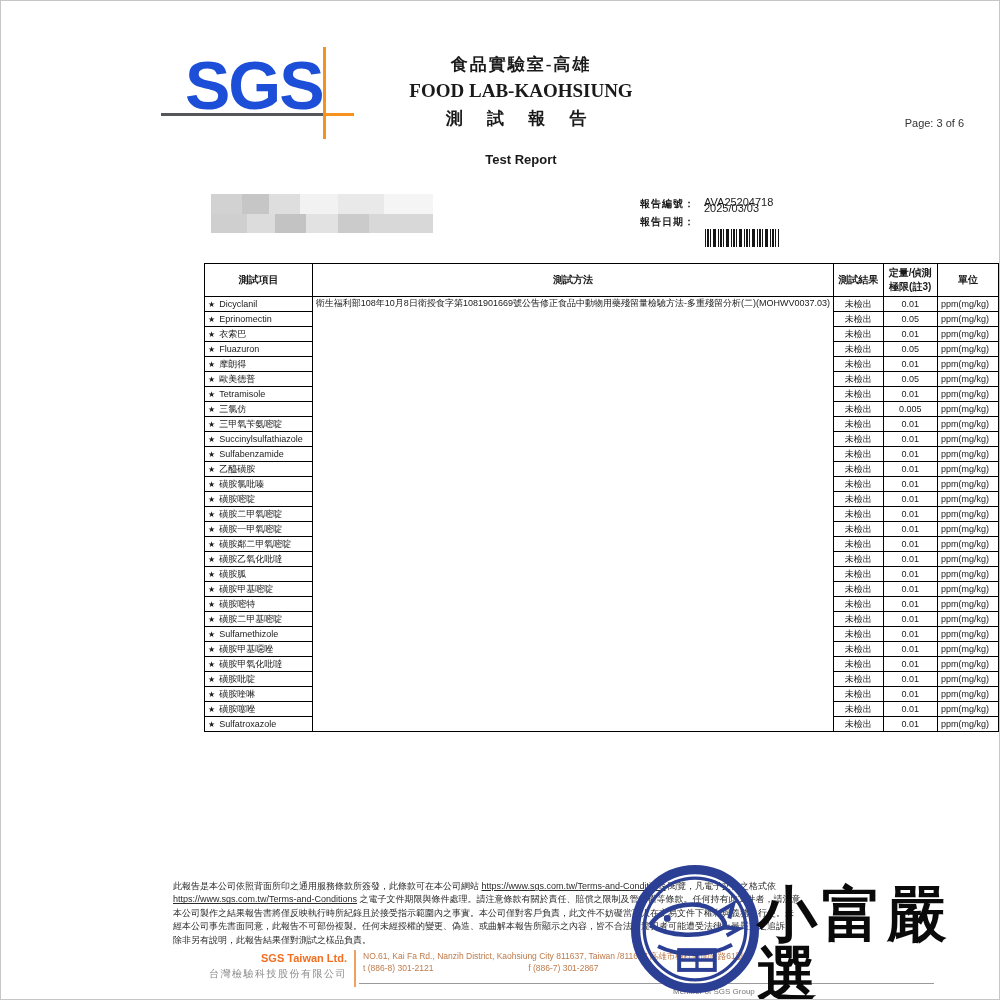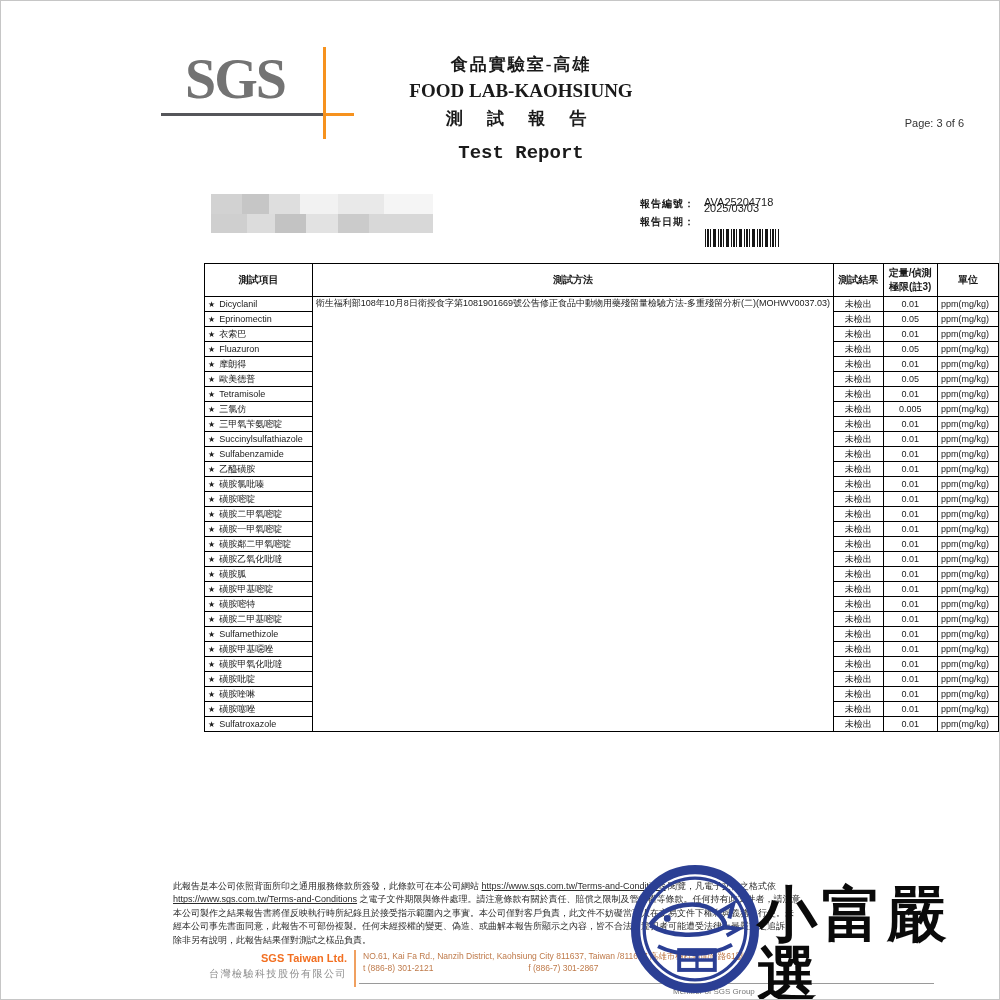--- a/index.html
+++ b/index.html
@@ -2,30 +2,30 @@
 <html><head>
 <meta charset="utf-8">
 <style>
   html,body{margin:0;padding:0;background:#fff;}
   .page{
     position:relative;width:1000px;height:1000px;background:#ffffff;
     border:1px solid #c6c6c6;box-sizing:border-box;overflow:hidden;
     font-family:"Liberation Sans","DejaVu Sans",sans-serif;color:#1a1a1a;
   }
   
-  .sgs-word{position:absolute;left:184px;top:50px;font-size:56px;font-weight:bold;
-    letter-spacing:-2px;color:#737373;font-family:Liberation Serif, serif;line-height:1;}
+  .sgs-word{position:absolute;left:184px;top:50px;font-size:68px;font-weight:bold;
+    letter-spacing:-2px;color:#1d4ed8;font-family:Liberation Sans, sans-serif;line-height:1;}
   .logo-hline{position:absolute;left:160px;top:112px;width:163px;height:3px;background:#55565a;}
   .logo-vline{position:absolute;left:322px;top:46px;width:3px;height:92px;background:#f6921e;}
   .logo-tick{position:absolute;left:325px;top:112px;width:28px;height:3px;background:#f6921e;}
   .hdr{position:absolute;left:330px;top:52px;width:380px;text-align:center;}
   .hdr .zh1{font-family:"Liberation Serif","DejaVu Serif",serif;font-weight:bold;font-size:17px;letter-spacing:2px;}
   .hdr .en1{font-family:"Liberation Serif","DejaVu Serif",serif;font-weight:bold;font-size:19px;margin-top:4px;}
   .hdr .zh2{font-family:"Liberation Serif","DejaVu Serif",serif;font-weight:bold;font-size:17px;letter-spacing:10px;margin-top:5px;}
-  .hdr .en2{font-family:Liberation Mono, monospace;font-weight:bold;font-size:19px;margin-top:12px;}
+  .hdr .en2{font-family:Liberation Sans, sans-serif;font-weight:bold;font-size:13px;margin-top:22px;}
   .page-ind{position:absolute;right:35px;top:116px;font-size:11px;color:#333;}
   
   .redacted{position:absolute;left:210px;top:193px;width:222px;height:39px;
     background:
       linear-gradient(90deg,#d2d2d2 0 14%,#c6c6c6 14% 26%,#dedede 26% 40%,#f2f2f2 40% 57%,#e9e9e9 57% 78%,#f5f5f5 78% 100%) 0 0/100% 20px no-repeat,
       linear-gradient(90deg,#cfcfcf 0 16%,#dcdcdc 16% 29%,#c3c3c3 29% 43%,#e2e2e2 43% 57%,#cbcbcb 57% 71%,#d8d8d8 71% 100%) 0 20px/100% 19px no-repeat;}
   .rinfo-label{position:absolute;font-size:10px;font-weight:bold;letter-spacing:1px;margin-left:36px;}
   .rinfo-val{position:absolute;font-size:11px;}
   .lbl-no{left:603px;top:196px;} .val-no{left:703px;top:195px;}
   .lbl-dt{left:603px;top:214px;} .val-dt{left:703px;top:201px;}

